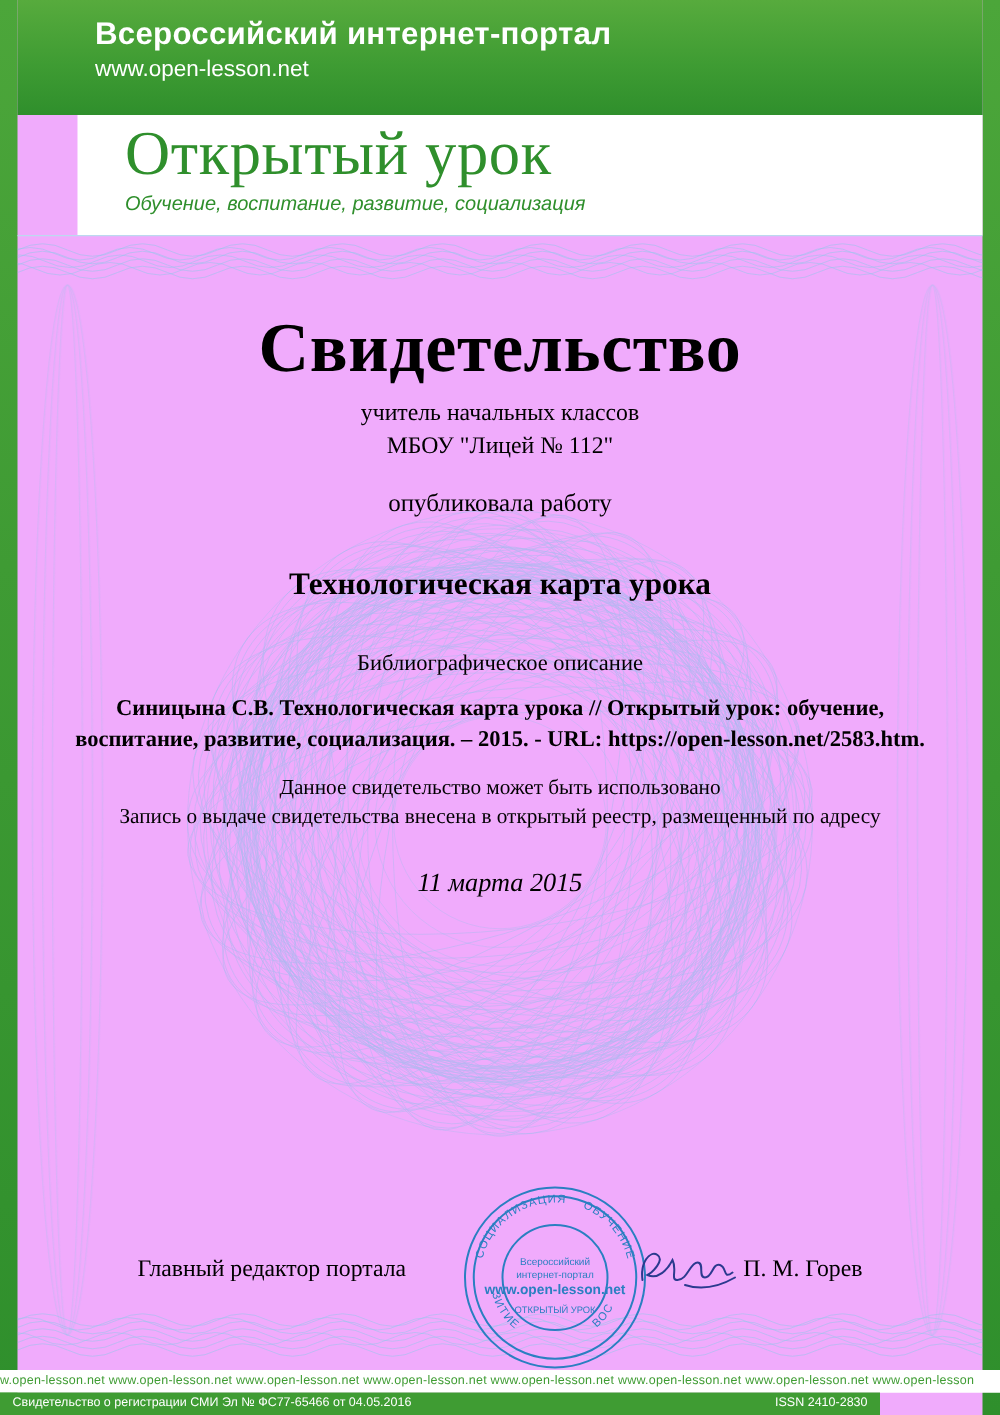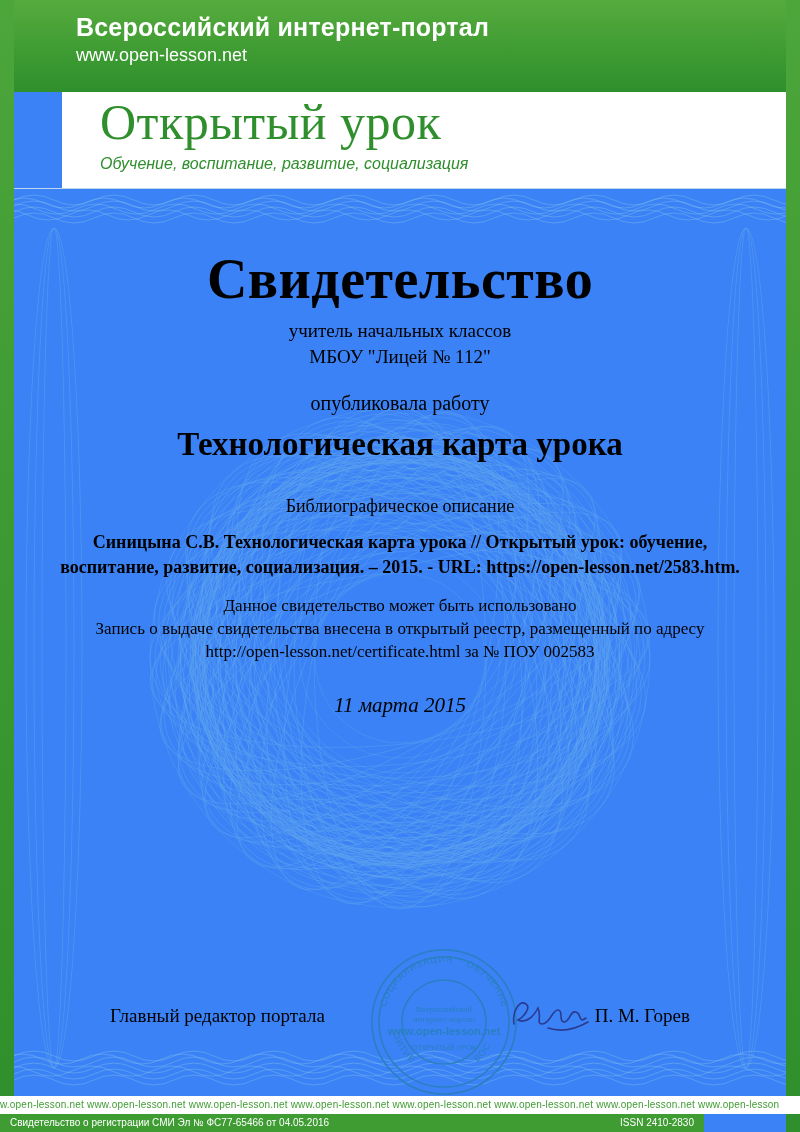--- a/index.html
+++ b/index.html
@@ -11,21 +11,21 @@
     height: 1132px;
     background: #ffffff;
     font-family: "Liberation Serif", serif;
     overflow: hidden;
   }
 
   .page {
     position: relative;
     width: 800px;
     height: 1132px;
-    background: #3b82f6;
+    background: #f0abfc;
     box-sizing: border-box;
   }
 
   
   .frame-left, .frame-right {
     position: absolute;
     top: 0;
     width: 14px;
     height: 1132px;
     background: linear-gradient(180deg, #4ca63a 0%, #3f9b34 40%, #2f8f2c 100%);
@@ -138,23 +138,23 @@
     font-size: 19px;
     line-height: 26px;
   }
   .cert-role { margin-top: 8px; }
   .cert-published {
     font-size: 20px;
     margin-top: 20px;
     line-height: 26px;
   }
   .cert-work {
-    font-size: 33px;
+    font-size: 25px;
     font-weight: bold;
-    margin-top: 12px;
+    margin-top: 36px;
     line-height: 32px;
   }
   .cert-biblio-label {
     font-size: 18px;
     margin-top: 34px;
     line-height: 24px;
   }
   .cert-biblio {
     font-size: 18px;
     font-weight: bold;
@@ -395,21 +395,20 @@
     <div class="cert-title">Свидетельство</div>
     <div class="cert-role">учитель начальных классов</div>
     <div class="cert-org">МБОУ "Лицей № 112"</div>
     <div class="cert-published">опубликовала работу</div>
     <div class="cert-work">Технологическая карта урока</div>
     <div class="cert-biblio-label">Библиографическое описание</div>
     <div class="cert-biblio">Синицына С.В. Технологическая карта урока // Открытый урок: обучение, воспитание, развитие, социализация. – 2015. - URL: https://open-lesson.net/2583.htm.</div>
     <div class="cert-note">
       <div>Данное свидетельство может быть использовано</div>
       <div>Запись о выдаче свидетельства внесена в открытый реестр, размещенный по адресу</div>
-      <div>http://open-lesson.net/certificate.html за № ПОУ 002583</div>
     </div>
     <div class="cert-date">11 марта 2015</div>
   </div>
 
   <div class="stamp">
     <svg width="152" height="152" viewBox="0 0 152 152" xmlns="http://www.w3.org/2000/svg">
       <defs>
         <path id="arcTop" d="M 16,76 A 60,60 0 0 1 136,76"></path>
         <path id="arcBottom" d="M 24,76 A 52,52 0 0 0 128,76"></path>
       </defs>

